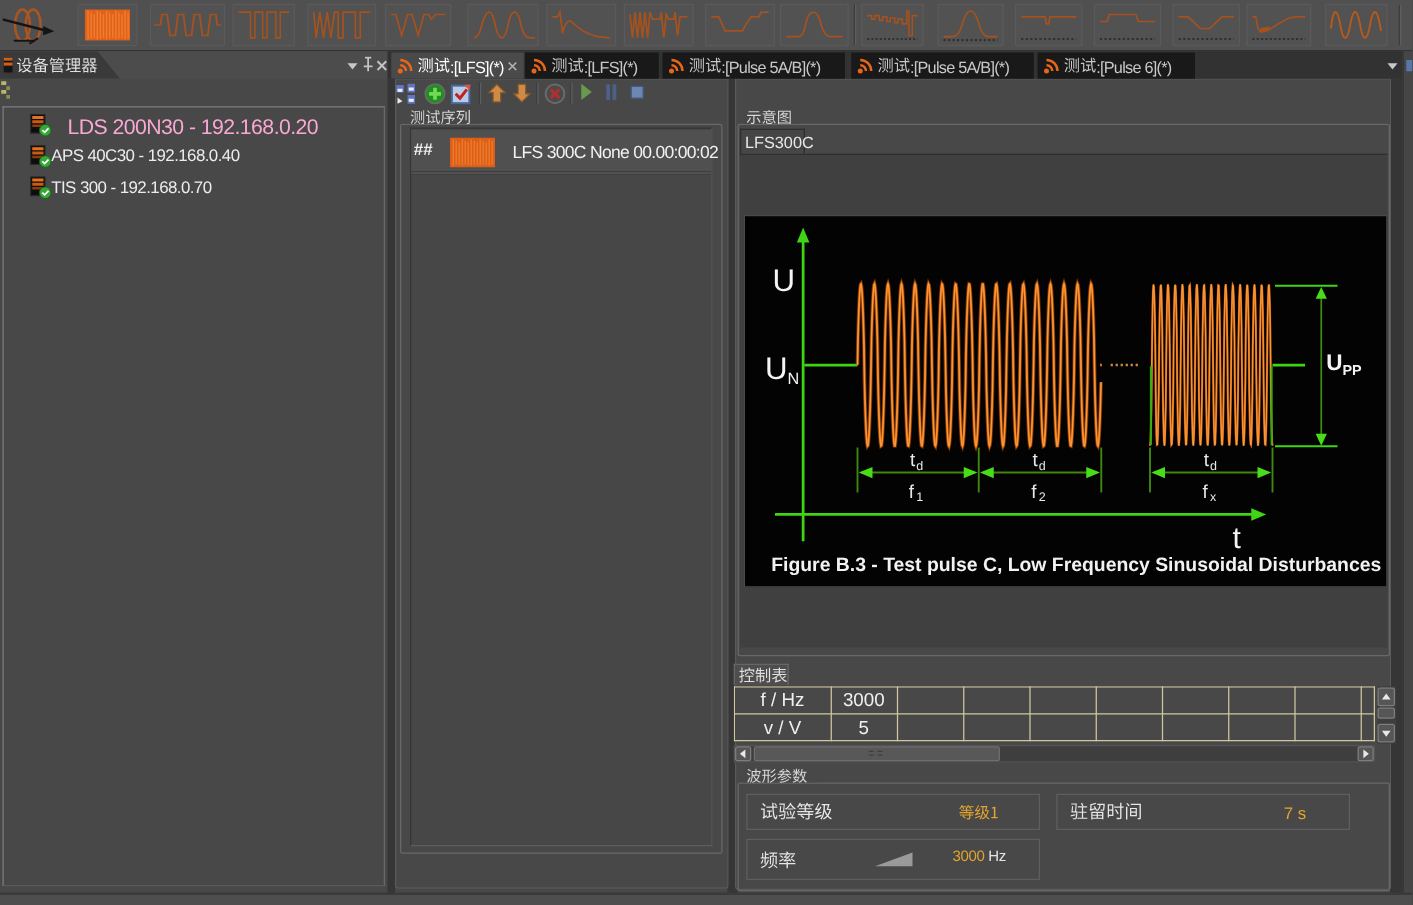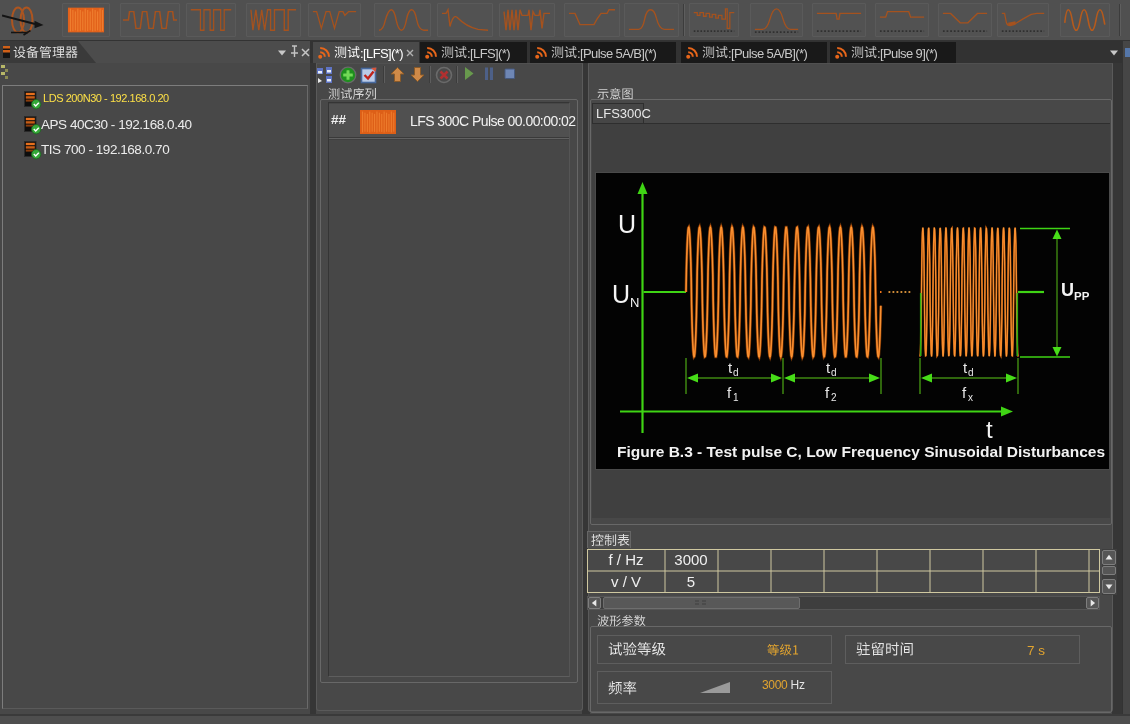--- a/index.html
+++ b/index.html
@@ -169,60 +169,60 @@
 <span class="abs" style="left:728px;top:46px;font-size:13px;color:#c8c8c8;letter-spacing:-0.6px">:[Pulse 5A/B](*)</span>
 <div style="position:absolute;left:830px;top:42px;width:126px;height:21px;background:#191919"></div>
 <svg class="abs" style="left:834px;top:45px" width="15" height="15" viewBox="0 0 15 15">
 <circle cx="3.2" cy="11.8" r="2" fill="#e8661a"></circle>
 <path d="M3.2 7.2 A4.6 4.6 0 0 1 7.8 11.8" stroke="#e8661a" stroke-width="2" fill="none"></path>
 <path d="M3.2 3.0 A8.8 8.8 0 0 1 12.0 11.8" stroke="#e8661a" stroke-width="2" fill="none"></path>
 </svg>
 <svg style="position:absolute;left:851.0px;top:45.0px" width="28" height="16">
     <path d="M6.3 10.8C7.0 11.4 7.7 12.3 8.1 12.9L8.7 12.5C8.4 11.9 7.6 11.0 6.9 10.4ZM4.1 1.8V10.0H4.8V2.5H7.6V9.9H8.4V1.8ZM11.3 1.2V11.9C11.3 12.1 11.2 12.1 11.0 12.1C10.8 12.1 10.2 12.1 9.5 12.1C9.6 12.4 9.8 12.7 9.8 12.9C10.7 13.0 11.3 12.9 11.6 12.8C11.9 12.6 12.1 12.4 12.1 11.9V1.2ZM9.5 2.2V10.0H10.3V2.2ZM5.8 3.5V8.1C5.8 9.6 5.5 11.3 3.4 12.4C3.5 12.5 3.8 12.8 3.8 13.0C6.2 11.8 6.6 9.8 6.6 8.1V3.5ZM1.1 1.9C1.8 2.3 2.7 2.9 3.2 3.3L3.8 2.5C3.3 2.1 2.3 1.6 1.6 1.2ZM0.5 5.4C1.2 5.8 2.2 6.4 2.6 6.8L3.2 6.0C2.7 5.6 1.8 5.0 1.1 4.7ZM0.8 12.3 1.6 12.8C2.2 11.6 2.8 10.0 3.3 8.7L2.5 8.2C2.0 9.6 1.3 11.3 0.8 12.3Z M14.6 1.9C15.2 2.5 16.1 3.3 16.4 3.8L17.1 3.1C16.7 2.6 15.9 1.8 15.2 1.3ZM23.1 1.6C23.6 2.2 24.2 3.0 24.5 3.5L25.2 3.0C24.9 2.5 24.3 1.8 23.8 1.2ZM13.7 5.1V6.1H15.5V10.7C15.5 11.3 15.1 11.7 14.8 11.8C15.0 12.0 15.2 12.4 15.3 12.7C15.5 12.4 15.9 12.2 18.1 10.7C18.0 10.5 17.9 10.1 17.8 9.9L16.4 10.8V5.1ZM21.7 1.1 21.8 3.7H17.5V4.7H21.8C22.1 9.6 22.7 12.9 24.3 13.0C24.8 13.0 25.3 12.4 25.6 10.2C25.4 10.1 25.0 9.9 24.8 9.7C24.7 11.0 24.6 11.7 24.3 11.7C23.5 11.6 23.0 8.7 22.8 4.7H25.5V3.7H22.8C22.7 2.9 22.7 2.0 22.7 1.1ZM17.7 11.2 18.0 12.1C19.0 11.8 20.5 11.3 21.8 10.9L21.7 10.1L20.2 10.5V7.5H21.4V6.6H17.9V7.5H19.3V10.8Z" fill="#c8c8c8"></path>
   </svg>
-<span class="abs" style="left:877px;top:46px;font-size:13px;color:#c8c8c8;letter-spacing:-0.6px">:[Pulse 9](*)</span>
+<span class="abs" style="left:877px;top:46px;font-size:13px;color:#c8c8c8;letter-spacing:-0.6px">:[Pulse 6](*)</span>
 <svg class="abs" style="left:1108px;top:49px" width="12" height="8">
     <polygon points="2,1.5 10,1.5 6,6.5" fill="#c8c8c8"></polygon>
   </svg>
 <div style="position:absolute;left:1122px;top:41px;width:8px;height:683px;background:#464646;border-left:1px solid #333"></div>
 <div style="position:absolute;left:1125px;top:48px;width:5px;height:9px;background:#5577aa"></div>
 <svg class="abs" style="left:0px;top:64px" width="10" height="16">
     <rect x="1" y="1" width="4" height="3" fill="#b8b868"></rect>
     <rect x="5" y="5" width="3" height="3" fill="#8a8a52"></rect>
     <rect x="1" y="8" width="4" height="3" fill="#b8b868"></rect>
     <rect x="5" y="12" width="3" height="3" fill="#8a8a52"></rect>
   </svg>
 <div style="position:absolute;left:2px;top:85px;width:306px;height:624px;background:#484848;border:1px solid #7d7d7d;border-bottom-color:#5a5a5a;border-right-color:#6a6a6a"></div>
 <svg class="abs" style="left:24px;top:91px" width="20" height="19" viewBox="0 0 20 19">
 <rect x="0.5" y="0.5" width="11.5" height="15" fill="#0d0d0d" stroke="#2a2a2a"></rect>
 <rect x="1.8" y="1.8" width="9" height="2.4" fill="#e8701c"></rect>
 <rect x="1.8" y="5.2" width="9" height="2.4" fill="#c85c14"></rect>
 <rect x="1.8" y="8.6" width="9" height="2" fill="#8a3c0c"></rect>
 <circle cx="12.2" cy="13.2" r="4.7" fill="#35a838" stroke="#1d6020" stroke-width="0.8"></circle>
 <path d="M9.8 13.1 L11.7 14.9 L14.8 11.7" stroke="#fff" stroke-width="1.4" fill="none"></path>
 </svg>
-<span class="abs" style="left:43px;top:92px;font-size:11px;letter-spacing:-0.45px;color:#fde047">LDS 200N30 - 192.168.0.20</span>
+<span class="abs" style="left:54px;top:92px;font-size:17px;letter-spacing:-0.45px;color:#f9a8d4">LDS 200N30 - 192.168.0.20</span>
 <svg class="abs" style="left:24px;top:116px" width="20" height="19" viewBox="0 0 20 19">
 <rect x="0.5" y="0.5" width="11.5" height="15" fill="#0d0d0d" stroke="#2a2a2a"></rect>
 <rect x="1.8" y="1.8" width="9" height="2.4" fill="#e8701c"></rect>
 <rect x="1.8" y="5.2" width="9" height="2.4" fill="#c85c14"></rect>
 <rect x="1.8" y="8.6" width="9" height="2" fill="#8a3c0c"></rect>
 <circle cx="12.2" cy="13.2" r="4.7" fill="#35a838" stroke="#1d6020" stroke-width="0.8"></circle>
 <path d="M9.8 13.1 L11.7 14.9 L14.8 11.7" stroke="#fff" stroke-width="1.4" fill="none"></path>
 </svg>
 <span class="abs" style="left:41px;top:117px;font-size:13.5px;letter-spacing:-0.45px;color:#ececec">APS 40C30 - 192.168.0.40</span>
 <svg class="abs" style="left:24px;top:141px" width="20" height="19" viewBox="0 0 20 19">
 <rect x="0.5" y="0.5" width="11.5" height="15" fill="#0d0d0d" stroke="#2a2a2a"></rect>
 <rect x="1.8" y="1.8" width="9" height="2.4" fill="#e8701c"></rect>
 <rect x="1.8" y="5.2" width="9" height="2.4" fill="#c85c14"></rect>
 <rect x="1.8" y="8.6" width="9" height="2" fill="#8a3c0c"></rect>
 <circle cx="12.2" cy="13.2" r="4.7" fill="#35a838" stroke="#1d6020" stroke-width="0.8"></circle>
 <path d="M9.8 13.1 L11.7 14.9 L14.8 11.7" stroke="#fff" stroke-width="1.4" fill="none"></path>
 </svg>
-<span class="abs" style="left:41px;top:142px;font-size:13.5px;letter-spacing:-0.45px;color:#ececec">TIS 700 - 192.168.0.70</span>
+<span class="abs" style="left:41px;top:142px;font-size:13.5px;letter-spacing:-0.45px;color:#ececec">TIS 300 - 192.168.0.70</span>
 <div style="position:absolute;left:310px;top:63px;width:6px;height:661px;background:#363636"></div>
 <div style="position:absolute;left:582px;top:63px;width:8px;height:661px;background:#363636"></div>
 <div style="position:absolute;left:1112px;top:63px;width:10px;height:661px;background:#363636"></div>
 <div style="position:absolute;left:0px;top:714px;width:1130px;height:2px;background:#3a3a3a"></div>
 <div style="position:absolute;left:0px;top:716px;width:1130px;height:8px;background:#4e4e4e"></div>
 <div style="position:absolute;left:316px;top:63px;width:267px;height:648px;background:#484848;border:1px solid #5a5a5a;border-top-color:#505050;border-radius:0 0 3px 3px"></div>
 <svg class="abs" style="left:316px;top:66px" width="18" height="18" viewBox="0 0 18 18">
 <rect x="1" y="2" width="6" height="6" fill="#5f74c4"></rect>
     <rect x="2" y="5" width="4" height="2.5" fill="#e8eefa"></rect>
 <rect x="10" y="1" width="6" height="7" fill="#5f74c4"></rect>
@@ -288,21 +288,21 @@
     <rect x="14.0" y="3.9" width="1.1" height="18" fill="#f08030" opacity="0.85"></rect>
     <rect x="16.4" y="1.5" width="1.1" height="21" fill="#f08030" opacity="0.85"></rect>
     <rect x="18.8" y="2.7" width="1.1" height="19" fill="#f08030" opacity="0.85"></rect>
     <rect x="21.2" y="3.9" width="1.1" height="18" fill="#f08030" opacity="0.85"></rect>
     <rect x="23.6" y="1.5" width="1.1" height="21" fill="#f08030" opacity="0.85"></rect>
     <rect x="26.0" y="2.7" width="1.1" height="19" fill="#f08030" opacity="0.85"></rect>
     <rect x="28.4" y="3.9" width="1.1" height="18" fill="#f08030" opacity="0.85"></rect>
     <rect x="30.8" y="1.5" width="1.1" height="21" fill="#f08030" opacity="0.85"></rect>
     <rect x="33.2" y="2.7" width="1.1" height="19" fill="#f08030" opacity="0.85"></rect>
   </svg>
-<span class="abs" style="left:410px;top:113px;font-size:14px;letter-spacing:-0.55px;color:#f2f2f2">LFS 300C Pulse 00.00:00:02</span>
+<span class="abs" style="left:410px;top:113px;font-size:14px;letter-spacing:-0.55px;color:#f2f2f2">LFS 300C None 00.00:00:02</span>
 <div style="position:absolute;left:588px;top:63px;width:525px;height:649px;background:#484848;border:1px solid #5a5a5a;border-top-color:#505050;border-radius:0 0 3px 3px"></div>
 <div style="position:absolute;left:590px;top:99px;width:522px;height:426px;border:1px solid #686868;border-radius:2px"></div>
 <div style="position:absolute;left:594px;top:85px;width:46px;height:14px;background:#484848"></div>
 <svg style="position:absolute;left:597.0px;top:87.0px" width="39" height="15">
     <path d="M2.9 6.9C2.3 8.3 1.4 9.7 0.4 10.5C0.7 10.7 1.1 10.9 1.3 11.1C2.2 10.2 3.2 8.7 3.8 7.2ZM8.3 7.3C9.2 8.5 10.2 10.1 10.5 11.1L11.4 10.7C11.0 9.7 10.1 8.1 9.2 7.0ZM1.8 1.9V2.8H10.4V1.9ZM0.7 4.8V5.7H5.6V11.0C5.6 11.2 5.6 11.2 5.3 11.2C5.1 11.3 4.3 11.3 3.5 11.2C3.6 11.5 3.8 11.9 3.8 12.2C4.9 12.2 5.6 12.2 6.0 12.0C6.5 11.9 6.6 11.6 6.6 11.0V5.7H11.5V4.8Z M15.8 9.4V11.0C15.8 11.9 16.2 12.1 17.4 12.1C17.7 12.1 19.4 12.1 19.7 12.1C20.7 12.1 21.0 11.8 21.1 10.4C20.8 10.3 20.5 10.2 20.3 10.1C20.2 11.2 20.2 11.3 19.6 11.3C19.2 11.3 17.8 11.3 17.5 11.3C16.8 11.3 16.7 11.3 16.7 11.0V9.4ZM21.2 9.5C21.9 10.2 22.5 11.1 22.8 11.7L23.6 11.3C23.3 10.7 22.6 9.8 22.0 9.2ZM14.4 9.3C14.1 10.0 13.6 10.9 12.9 11.4L13.7 11.9C14.3 11.3 14.8 10.4 15.2 9.7ZM15.4 7.3H21.3V8.1H15.4ZM15.4 5.8H21.3V6.7H15.4ZM14.5 5.2V8.8H17.6L17.2 9.2C17.8 9.6 18.7 10.1 19.1 10.5L19.7 10.0C19.3 9.6 18.6 9.1 17.9 8.8H22.2V5.2ZM16.3 2.6H20.3C20.1 3.0 19.9 3.5 19.7 3.8H16.9C16.8 3.5 16.6 3.0 16.3 2.6ZM17.6 1.1C17.8 1.3 17.9 1.6 18.0 1.9H13.6V2.6H16.2L15.5 2.8C15.7 3.1 15.8 3.5 15.9 3.8H13.1V4.6H23.6V3.8H20.6C20.8 3.5 21.0 3.2 21.2 2.8L20.5 2.6H22.9V1.9H19.0C18.9 1.5 18.7 1.2 18.5 0.9Z M29.0 7.8C30.0 8.0 31.2 8.5 31.9 8.8L32.3 8.2C31.6 7.9 30.3 7.5 29.4 7.3ZM27.8 9.4C29.4 9.6 31.5 10.1 32.7 10.5L33.1 9.8C31.9 9.4 29.8 8.9 28.2 8.7ZM25.4 1.5V12.2H26.3V11.7H34.7V12.2H35.6V1.5ZM26.3 10.9V2.3H34.7V10.9ZM29.5 2.6C28.8 3.6 27.8 4.5 26.7 5.2C26.9 5.3 27.3 5.6 27.4 5.7C27.8 5.5 28.1 5.2 28.5 4.8C28.9 5.2 29.3 5.6 29.8 5.9C28.8 6.4 27.6 6.8 26.5 7.0C26.7 7.2 26.9 7.5 27.0 7.7C28.2 7.5 29.4 7.0 30.6 6.4C31.6 6.9 32.8 7.4 33.9 7.6C34.0 7.4 34.3 7.1 34.4 6.9C33.4 6.7 32.3 6.4 31.3 6.0C32.3 5.4 33.0 4.7 33.5 3.8L33.0 3.5L32.9 3.6H29.7C29.9 3.3 30.1 3.1 30.2 2.9ZM29.0 4.4 29.1 4.3H32.3C31.8 4.7 31.2 5.2 30.6 5.6C30.0 5.2 29.4 4.8 29.0 4.4Z" fill="#d8d8d8"></path>
   </svg>
 <div style="position:absolute;left:592px;top:123px;width:518px;height:395px;background:#404040;border-top:1px solid #2e2e2e"></div>
 <div style="position:absolute;left:592px;top:103px;width:52px;height:20px;background:#464646;border:1px solid #2e2e2e;border-bottom:none"></div>
 <span class="abs" style="left:596px;top:106px;font-size:13px;color:#e8e8e8">LFS300C</span>
 <svg class="abs" style="left:595px;top:172px;filter:blur(0.35px)" width="515" height="298" viewBox="0 0 515 298">

